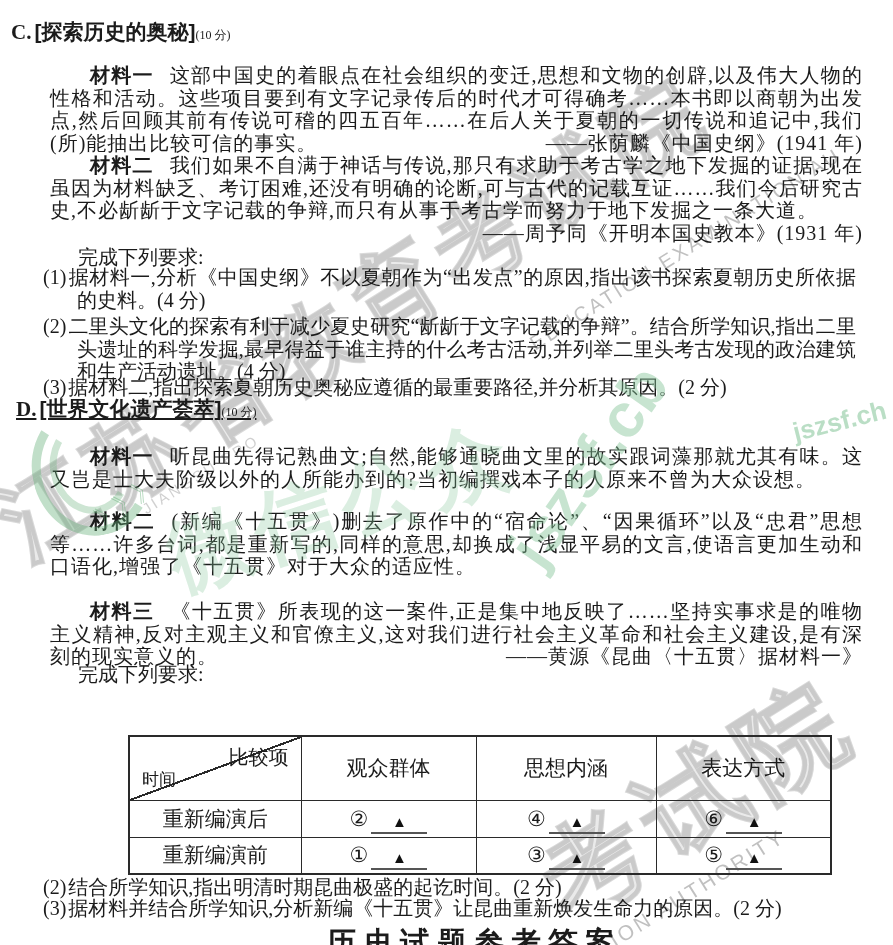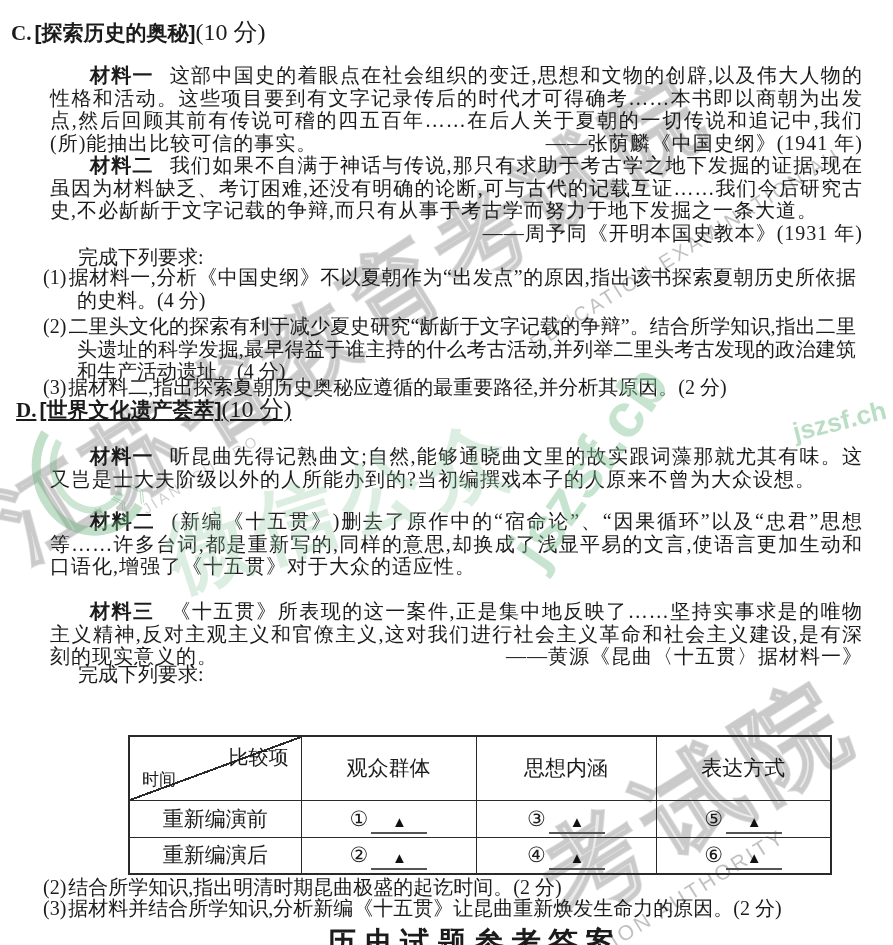--- a/index.html
+++ b/index.html
@@ -41,21 +41,21 @@
     border-radius:50%;transform:rotate(-12deg);}
   .wreath .chev{position:absolute;left:66px;top:88px;font-size:25px;letter-spacing:-3px;
     color:rgba(100,175,120,0.48);transform:rotate(-34deg);font-family:"Liberation Sans",sans-serif;}
   
   .content{position:absolute;left:0;top:0;width:893px;height:945px;z-index:1;}
   .greens{z-index:2;}
   .abs{position:absolute;}
   .sec-head{font-size:21px;line-height:24px;white-space:nowrap;}
   .sec-label{font-weight:bold;font-family:"Liberation Serif","DejaVu Serif",serif;margin-right:3px;}
   .sec-title{font-weight:bold;font-family:"Liberation Sans","DejaVu Sans",sans-serif;}
-  .sec-score{font-size:24px;}
+  .sec-score{font-size:12px;}
   .intro{font-size:20px;line-height:22.5px;white-space:nowrap;}
   .material{left:50px;width:813px;font-size:20px;line-height:22.5px;letter-spacing:1px;text-align:justify;}
   .material .mtext{text-indent:40px;}
   .mlabel{font-weight:bold;font-family:"Liberation Sans","DejaVu Sans",sans-serif;
     letter-spacing:1px;margin-right:16px;}
   .msource{text-align:right;line-height:22.5px;letter-spacing:1px;}
   .msource.pull{margin-top:-22.5px;}
   .req{font-size:20px;line-height:22.5px;margin-left:38px;}
   .q{left:43px;width:813px;font-size:20px;line-height:22.5px;text-align:justify;
     padding-left:34px;text-indent:-34px;box-sizing:border-box;}
@@ -157,31 +157,31 @@
             <tr style="height:64px">
           <td class="corner">
             <span class="corner-top">比较项</span>
             <span class="corner-bottom">时间</span>
           </td>
           <td>观众群体</td>
           <td>思想内涵</td>
           <td>表达方式</td>
         </tr>
         <tr style="height:37px">
+          <td>重新编演后</td>
+          <td class="acell"><span class="circ">②</span><span class="blank"><span class="tri">▲</span></span></td>
+          <td class="acell"><span class="circ">④</span><span class="blank"><span class="tri">▲</span></span></td>
+          <td class="acell"><span class="circ">⑥</span><span class="blank"><span class="tri">▲</span></span></td>
+        </tr>
+        <tr style="height:37px">
           <td>重新编演前</td>
           <td class="acell"><span class="circ">①</span><span class="blank"><span class="tri">▲</span></span></td>
           <td class="acell"><span class="circ">③</span><span class="blank"><span class="tri">▲</span></span></td>
           <td class="acell"><span class="circ">⑤</span><span class="blank"><span class="tri">▲</span></span></td>
         </tr>
-        <tr style="height:37px">
-          <td>重新编演后</td>
-          <td class="acell"><span class="circ">②</span><span class="blank"><span class="tri">▲</span></span></td>
-          <td class="acell"><span class="circ">④</span><span class="blank"><span class="tri">▲</span></span></td>
-          <td class="acell"><span class="circ">⑥</span><span class="blank"><span class="tri">▲</span></span></td>
-        </tr>
       </tbody>
         </table>
     </div>
 
     <div class="abs q" style="top:876px;">
       <span class="qnum">(2)</span><span>结合所学知识,指出明清时期昆曲极盛的起讫时间。(2 分)</span>
     </div>
     <div class="abs q" style="top:897px;">
       <span class="qnum">(3)</span><span>据材料并结合所学知识,分析新编《十五贯》让昆曲重新焕发生命力的原因。(2 分)</span>
     </div>

